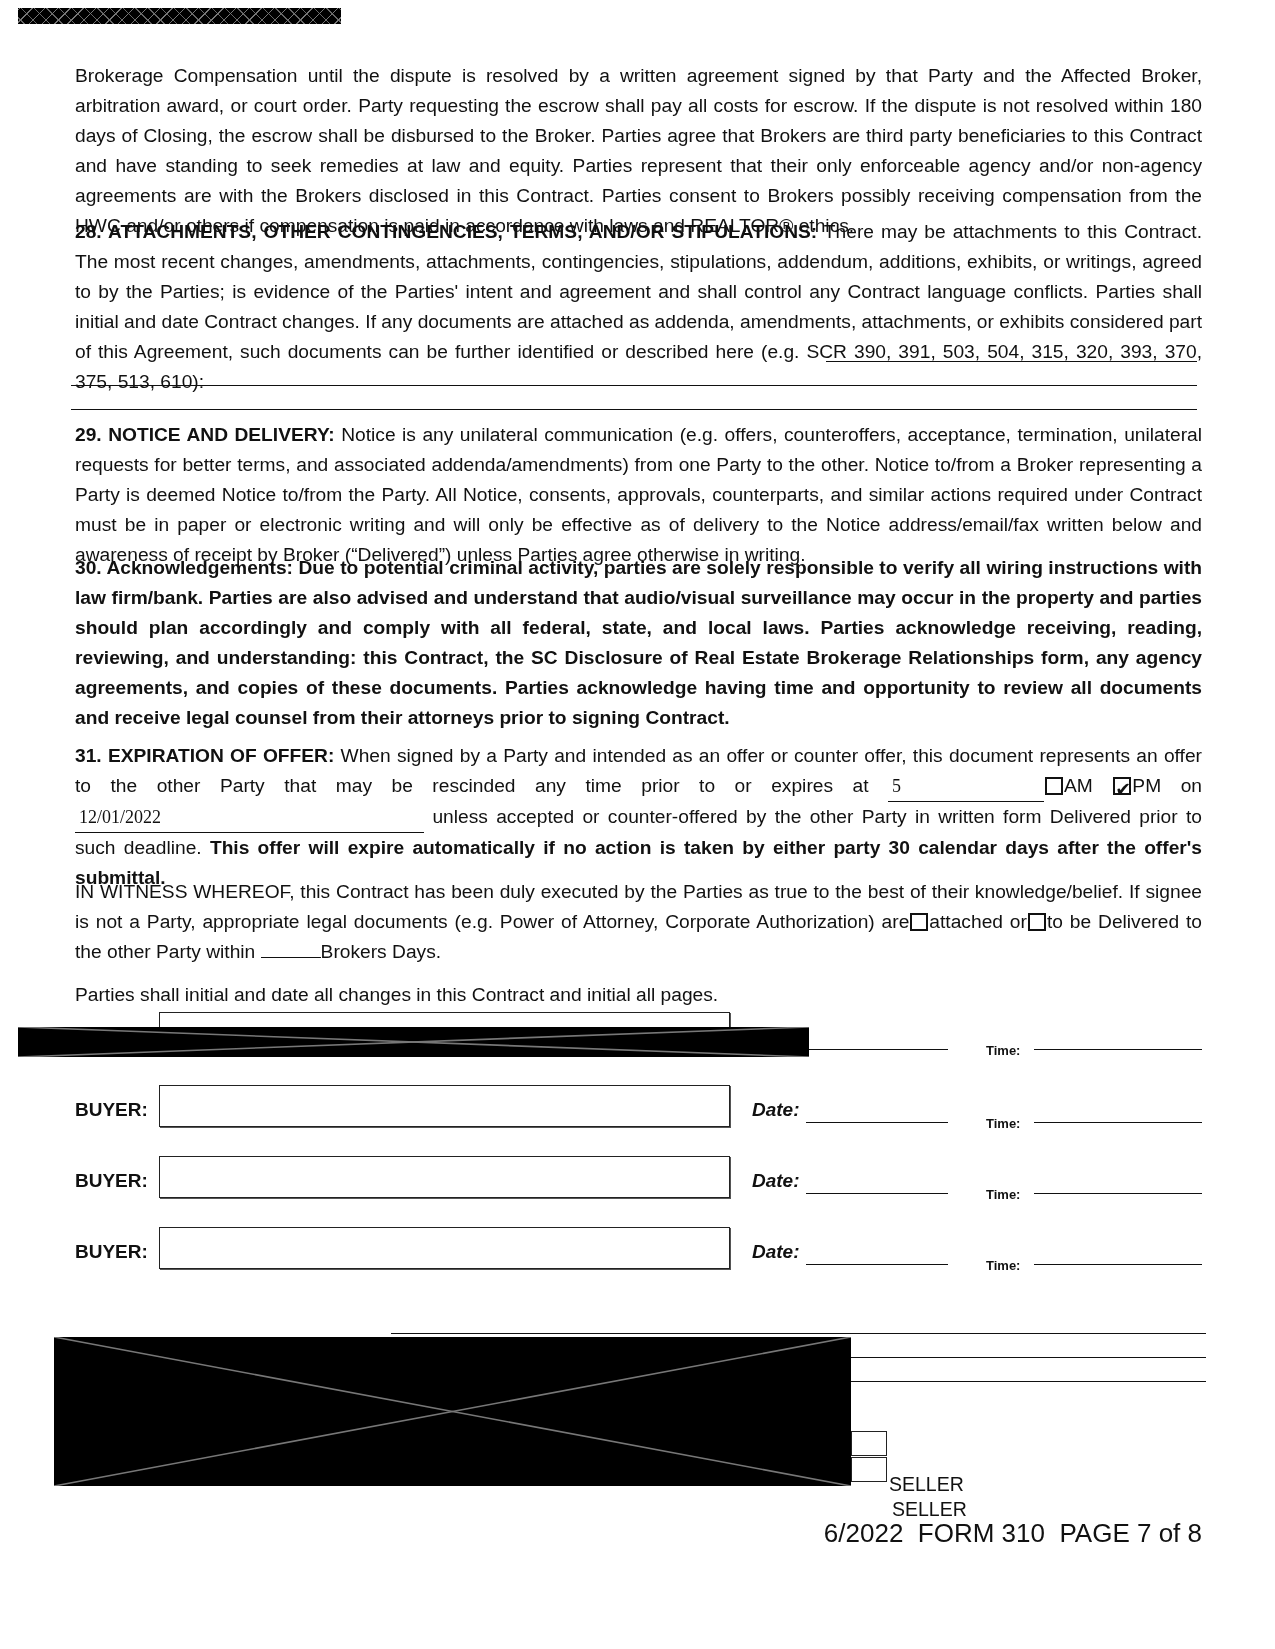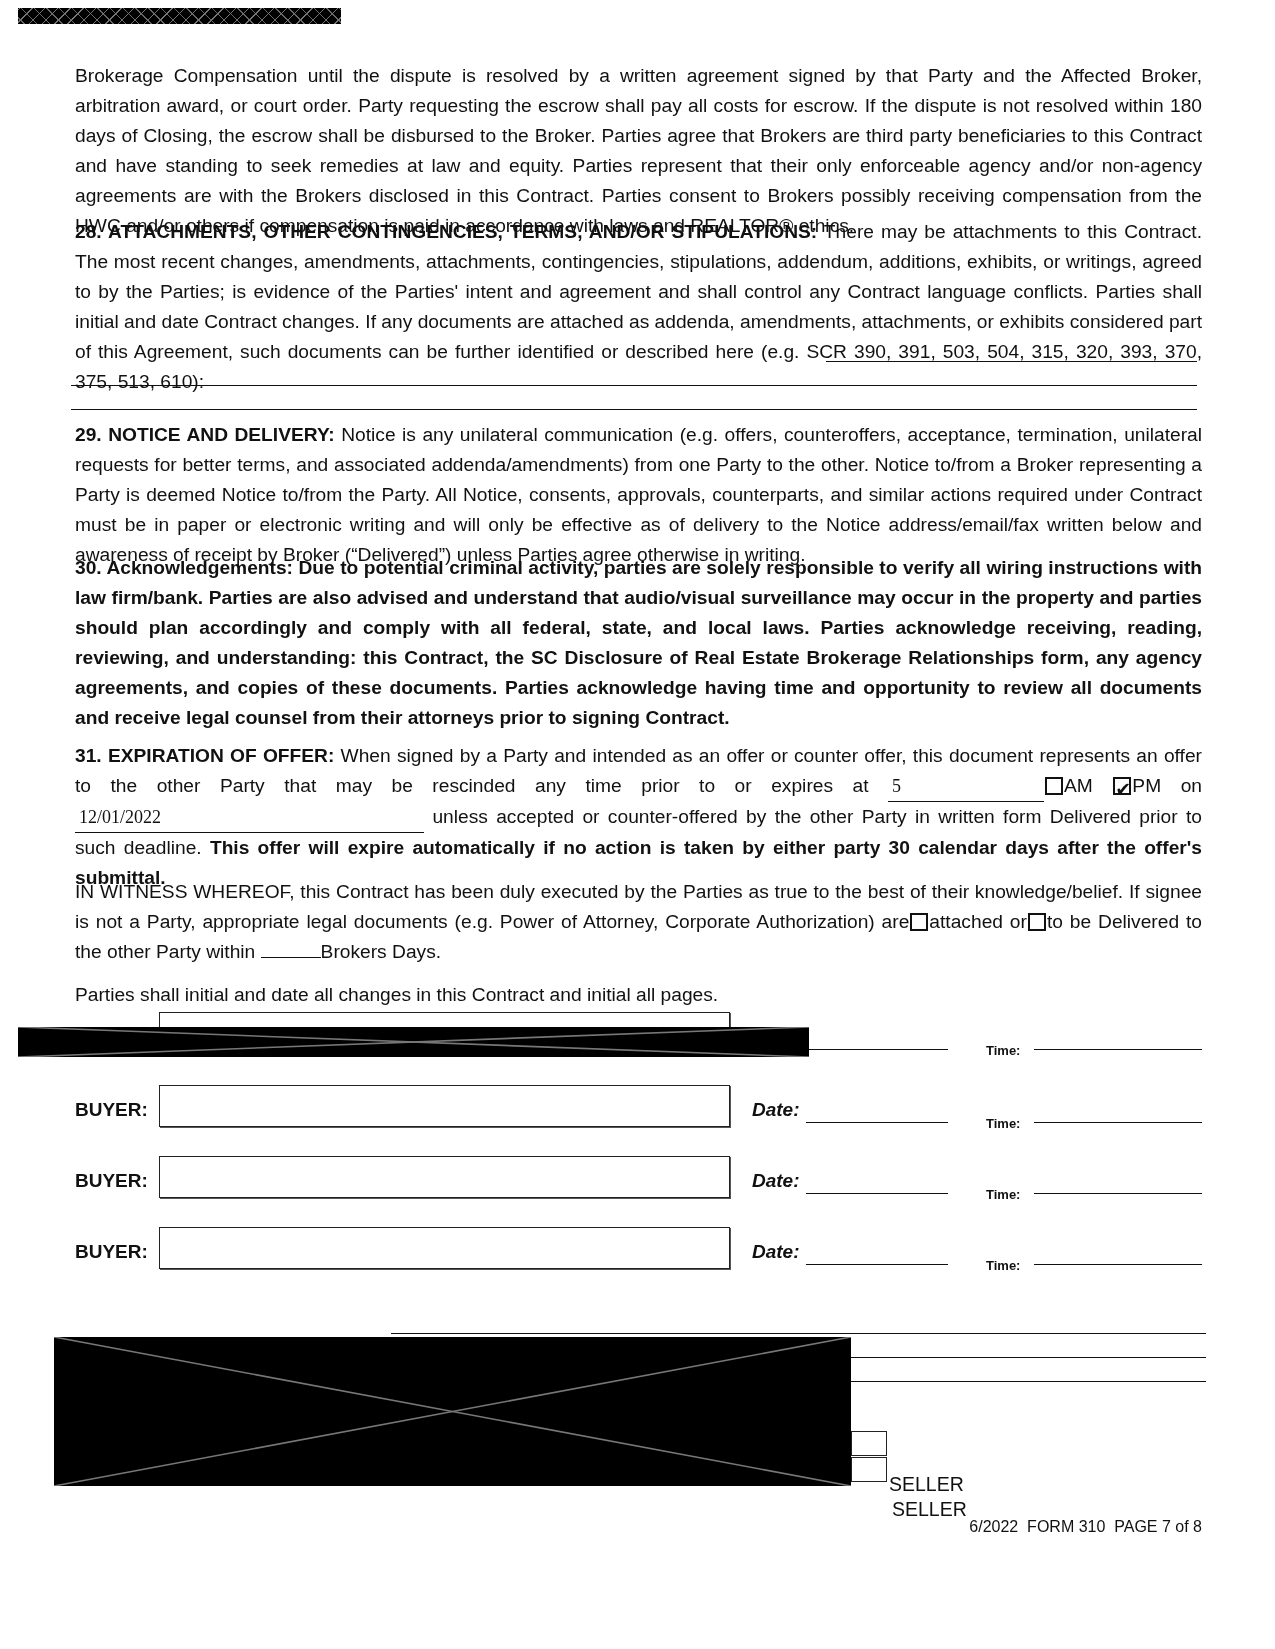--- a/index.html
+++ b/index.html
@@ -28,21 +28,21 @@
   .sig-box { position: absolute; left: 84px; top: 0; width: 569px; height: 40px; border: 1.6px solid #222;
              box-shadow: 1px 1px 0 #555; background: #fff; }
   .date-label { position: absolute; left: 677px; top: 14px; font-weight: bold; font-size: 19px; font-style: italic; }
   .date-line { position: absolute; left: 731px; top: 37px; width: 142px; border-top: 1.4px solid #111; }
   .time-label { position: absolute; left: 901px; top: 31px; font-weight: bold; font-size: 13px; margin-left: 10px; }
   .time-line { position: absolute; left: 959px; top: 37px; width: 168px; border-top: 1.4px solid #111; }
   .redact-x { position: absolute; background: #000; overflow: hidden; }
   .redact-x svg { position: absolute; inset: 0; width: 100%; height: 100%; }
   .seller-box { position: absolute; width: 36px; height: 25px; border: 1.6px solid #222; background: #fff; box-sizing: border-box; }
   .seller-label { position: absolute; font-size: 19.5px; margin-top: 41px; }
-  .footer { position: absolute; right: 73px; top: 1518px; font-size: 16px; }
+  .footer { position: absolute; right: 73px; top: 1518px; font-size: 26px; }
 </style>
 </head>
 <body>
 
 <div class="redact-top"></div>
 
 <p class="para" style="top:61px;">Brokerage Compensation until the dispute is resolved by a written agreement signed by that Party and the Affected Broker, arbitration award, or court order. Party requesting the escrow shall pay all costs for escrow. If the dispute is not resolved within 180 days of Closing, the escrow shall be disbursed to the Broker. Parties agree that Brokers are third party beneficiaries to this Contract and have standing to seek remedies at law and equity. Parties represent that their only enforceable agency and/or non-agency agreements are with the Brokers disclosed in this Contract. Parties consent to Brokers possibly receiving compensation from the HWC and/or others if compensation is paid in accordance with laws and REALTOR® ethics.</p>
 
 <p class="para" style="top:217px;">
   <b>28. ATTACHMENTS, OTHER CONTINGENCIES, TERMS, AND/OR STIPULATIONS:</b><span> There may be attachments to this Contract. The most recent changes, amendments, attachments, contingencies, stipulations, addendum, additions, exhibits, or writings, agreed to by the Parties; is evidence of the Parties' intent and agreement and shall control any Contract language conflicts. Parties shall initial and date Contract changes. If any documents are attached as addenda, amendments, attachments, or exhibits considered part of this Agreement, such documents can be further identified or described here (e.g. SCR 390, 391, 503, 504, 315, 320, 393, 370, 375, 513, 610):</span>

